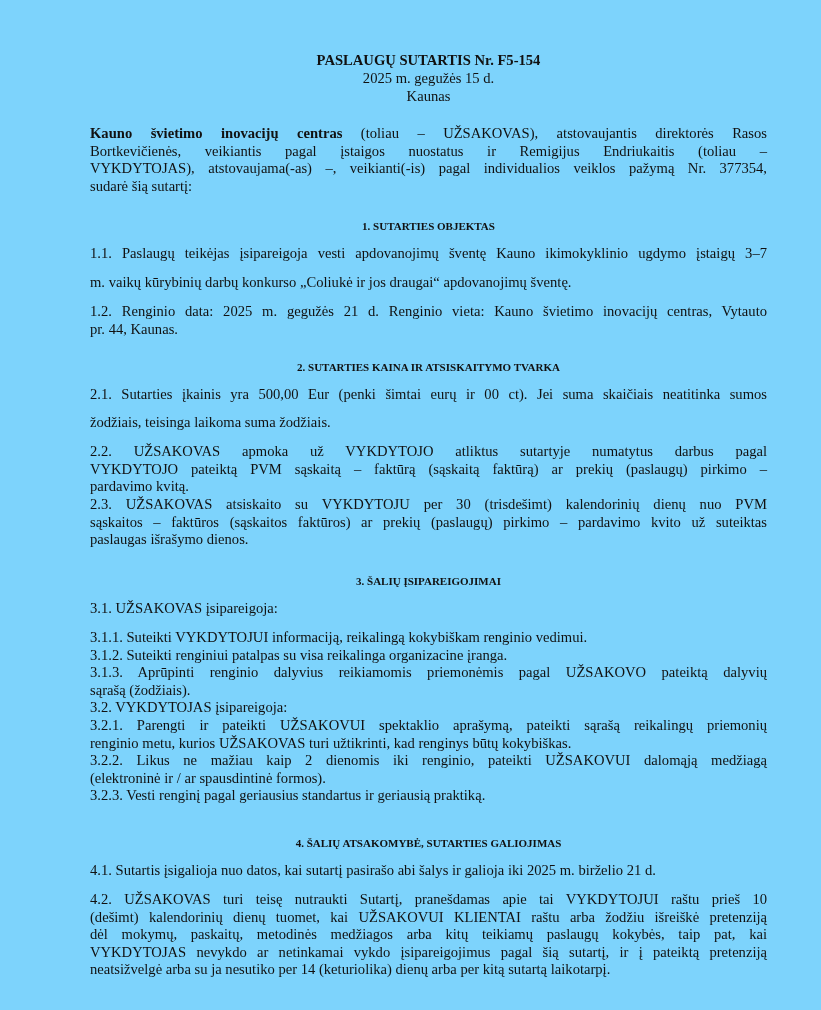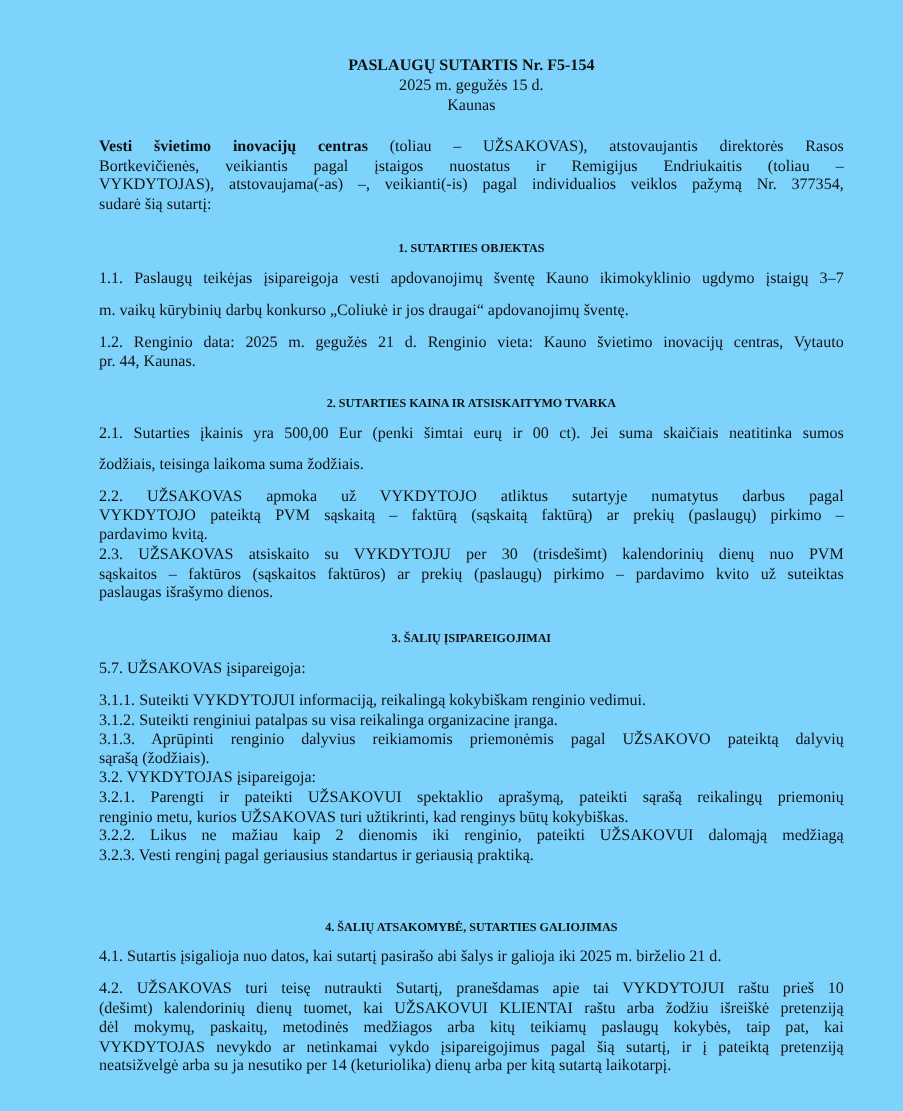--- a/index.html
+++ b/index.html
@@ -17,21 +17,21 @@
 </head>
 <body>
 
 <div class="page">
 
   <div class="blk center title" style="top:52px;">PASLAUGŲ SUTARTIS Nr. F5-154</div>
   <div class="blk center" style="top:70px;">2025 m. gegužės 15 d.</div>
   <div class="blk center" style="top:88px;">Kaunas</div>
 
   <div class="blk" style="top:125px;">
-    <span class="jl"><span class="b">Vesti švietimo inovacijų centras</span><span> (toliau – UŽSAKOVAS), atstovaujantis direktorės Rasos</span></span>
+    <span class="jl"><span class="b">Kauno švietimo inovacijų centras</span><span> (toliau – UŽSAKOVAS), atstovaujantis direktorės Rasos</span></span>
     <span class="jl">Bortkevičienės, veikiantis pagal įstaigos nuostatus ir Remigijus Endriukaitis (toliau –</span>
     <span class="jl">VYKDYTOJAS), atstovaujama(-as) –, veikianti(-is) pagal individualios veiklos pažymą Nr. 377354,</span>
     <span class="line">sudarė šią sutartį:</span>
   </div>
 
   <div class="blk h" style="top:218px;">1.   SUTARTIES OBJEKTAS</div>
   <div class="blk" style="top:245px;">
     <span class="jl">1.1. Paslaugų teikėjas įsipareigoja vesti apdovanojimų šventę Kauno ikimokyklinio ugdymo įstaigų 3–7</span>
   </div>
   <div class="blk" style="top:274px;">
@@ -55,31 +55,32 @@
     <span class="line">pardavimo kvitą.</span>
   </div>
   <div class="blk" style="top:496px;">
     <span class="jl">2.3. UŽSAKOVAS atsiskaito su VYKDYTOJU per 30 (trisdešimt) kalendorinių dienų nuo PVM</span>
     <span class="jl">sąskaitos – faktūros (sąskaitos faktūros) ar prekių (paslaugų) pirkimo – pardavimo kvito už suteiktas</span>
     <span class="line">paslaugas išrašymo dienos.</span>
   </div>
 
   <div class="blk h" style="top:573px;">3. ŠALIŲ ĮSIPAREIGOJIMAI</div>
   <div class="blk" style="top:600px;">
-    <span class="line">5.7. UŽSAKOVAS įsipareigoja:</span>
+    <span class="line">3.1. UŽSAKOVAS įsipareigoja:</span>
   </div>
   <div class="blk" style="top:629px;">
     <span class="line">3.1.1. Suteikti VYKDYTOJUI informaciją, reikalingą kokybiškam renginio vedimui.</span>
     <span class="line">3.1.2. Suteikti renginiui patalpas su visa reikalinga organizacine įranga.</span>
     <span class="jl">3.1.3. Aprūpinti renginio dalyvius reikiamomis priemonėmis pagal UŽSAKOVO pateiktą dalyvių</span>
     <span class="line">sąrašą (žodžiais).</span>
     <span class="line">3.2. VYKDYTOJAS įsipareigoja:</span>
     <span class="jl">3.2.1. Parengti ir pateikti UŽSAKOVUI spektaklio aprašymą, pateikti sąrašą reikalingų priemonių</span>
     <span class="line">renginio metu, kurios UŽSAKOVAS turi užtikrinti, kad renginys būtų kokybiškas.</span>
     <span class="jl">3.2.2. Likus ne mažiau kaip 2 dienomis iki renginio, pateikti UŽSAKOVUI dalomąją medžiagą</span>
+    <span class="line">(elektroninė ir / ar spausdintinė formos).</span>
     <span class="line">3.2.3. Vesti renginį pagal geriausius standartus ir geriausią praktiką.</span>
   </div>
 
   <div class="blk h" style="top:835px;">4. ŠALIŲ ATSAKOMYBĖ, SUTARTIES GALIOJIMAS</div>
   <div class="blk" style="top:862px;">
     <span class="line">4.1. Sutartis įsigalioja nuo datos, kai sutartį pasirašo abi šalys ir galioja iki 2025 m. birželio 21 d.</span>
   </div>
   <div class="blk" style="top:891px;">
     <span class="jl">4.2. UŽSAKOVAS turi teisę nutraukti Sutartį, pranešdamas apie tai VYKDYTOJUI raštu prieš 10</span>
     <span class="jl">(dešimt) kalendorinių dienų tuomet, kai UŽSAKOVUI KLIENTAI raštu arba žodžiu išreiškė pretenziją</span>

